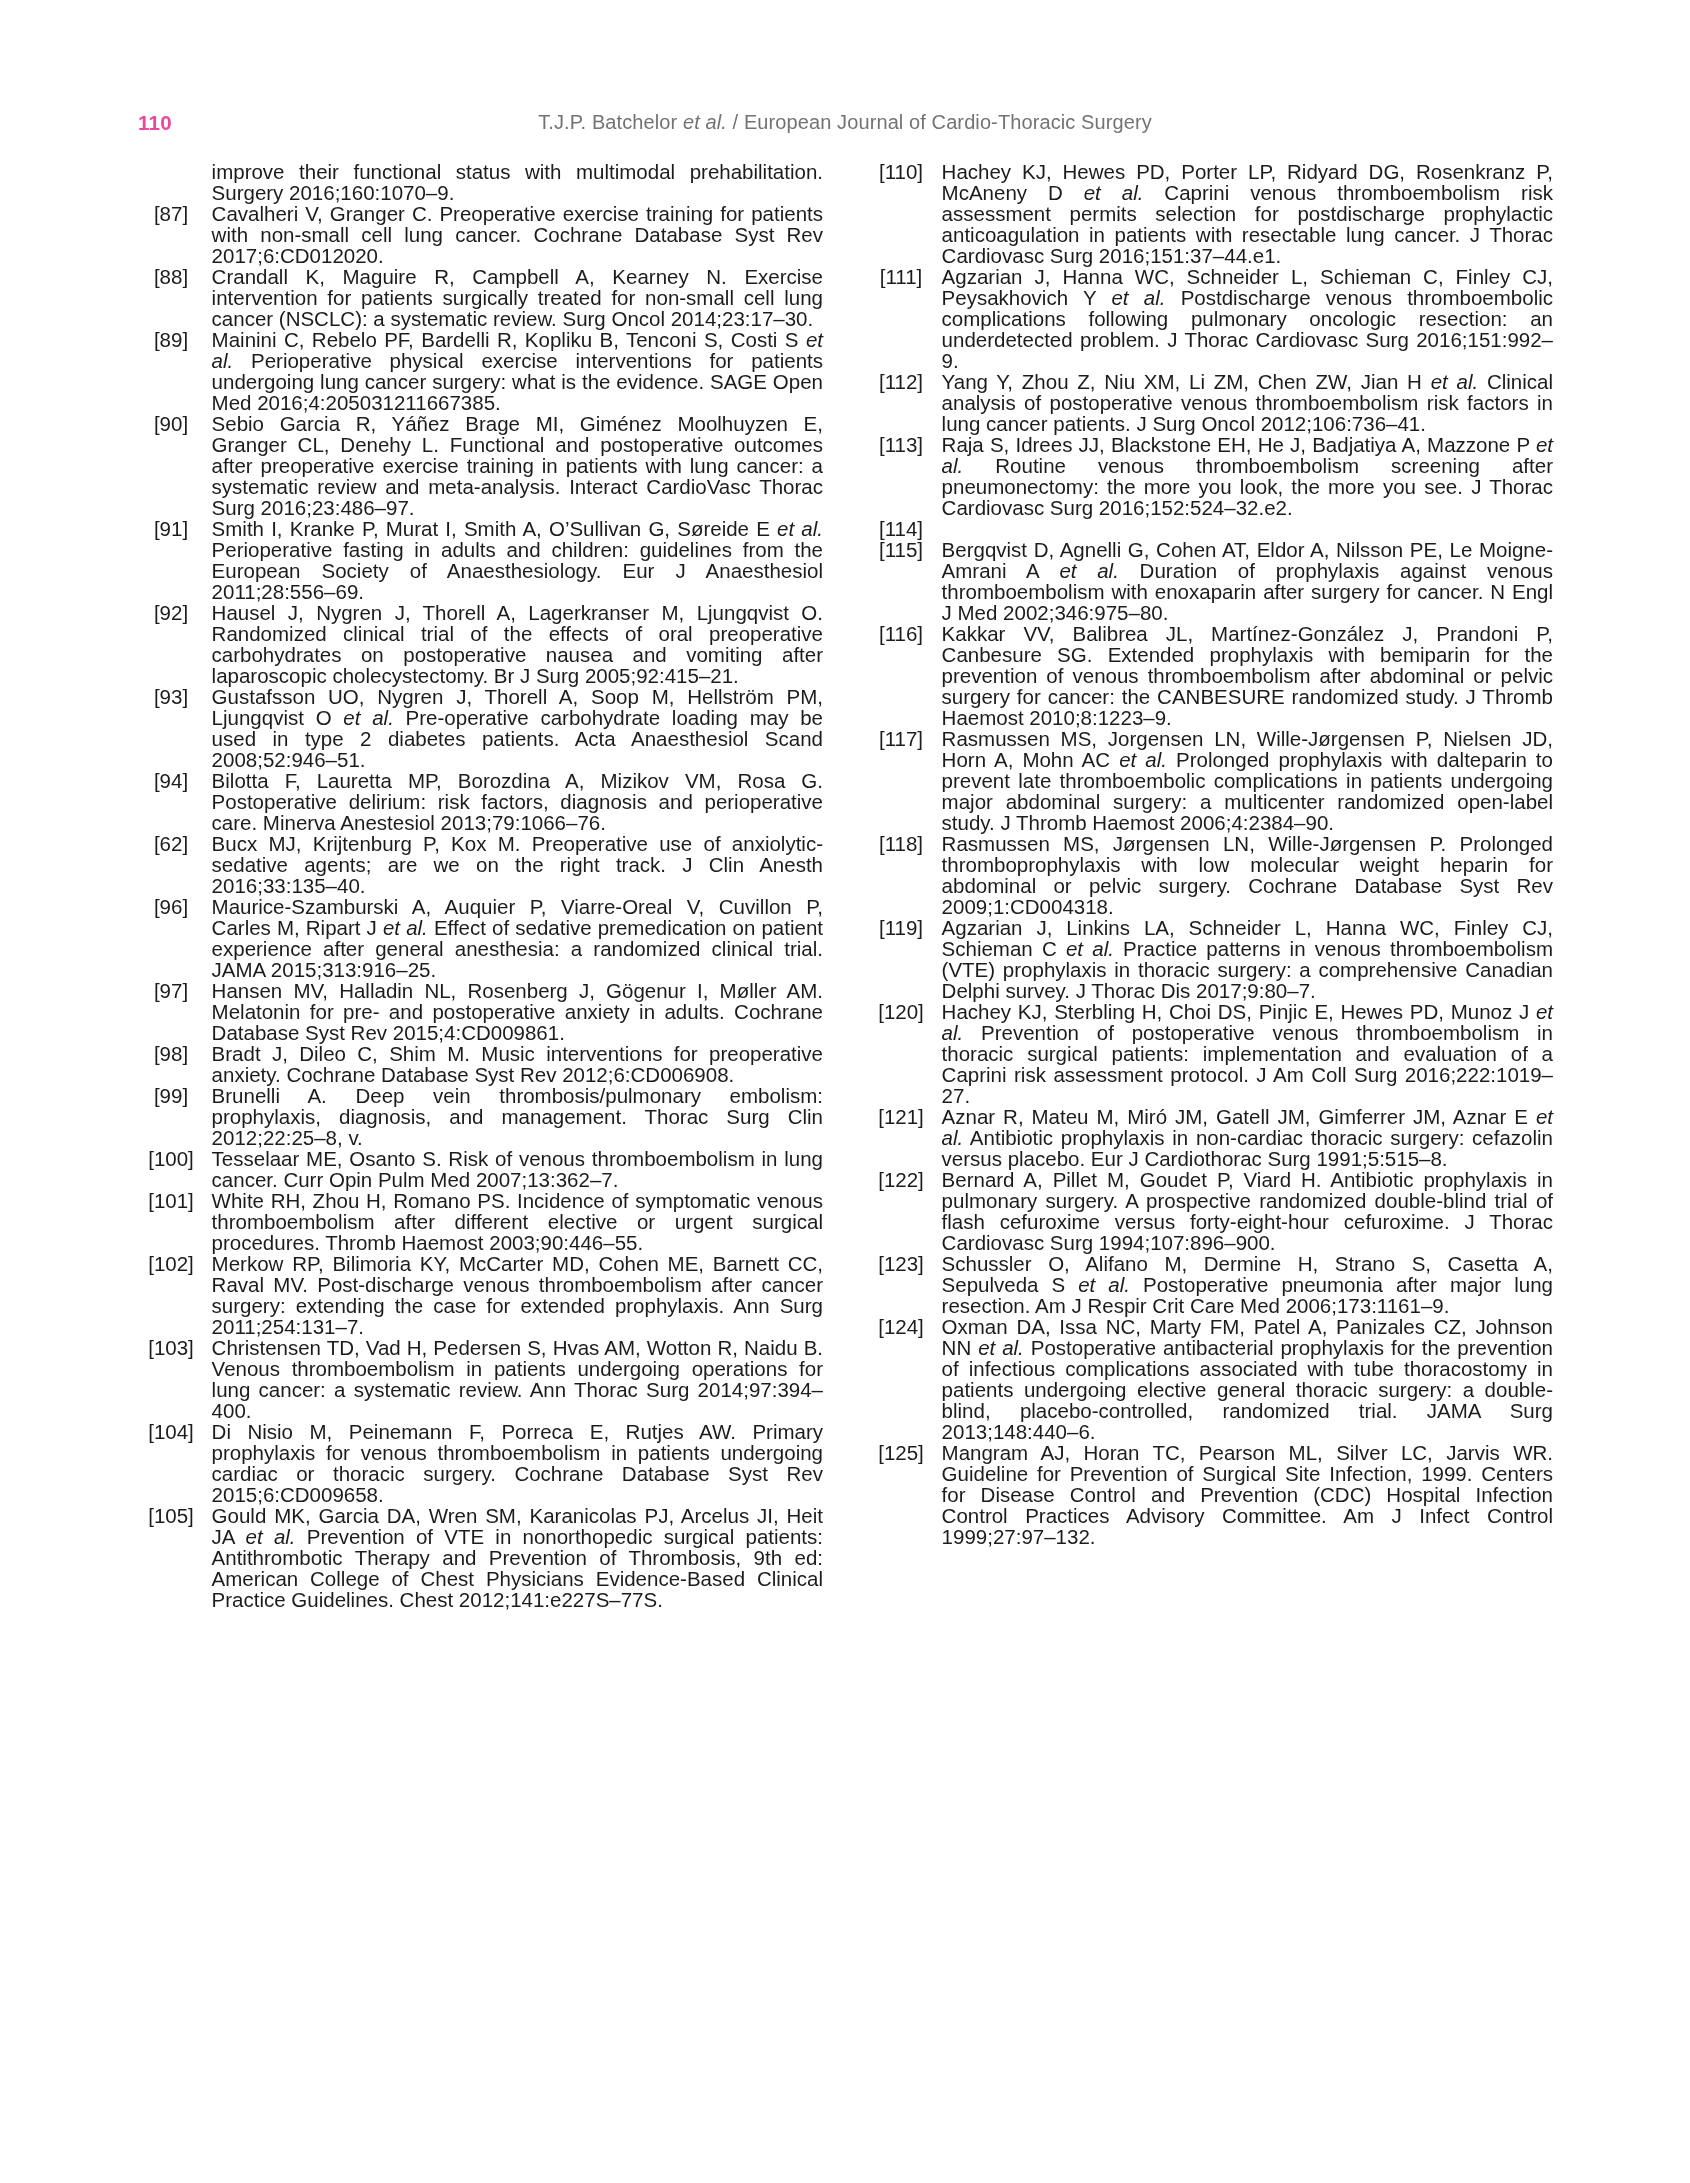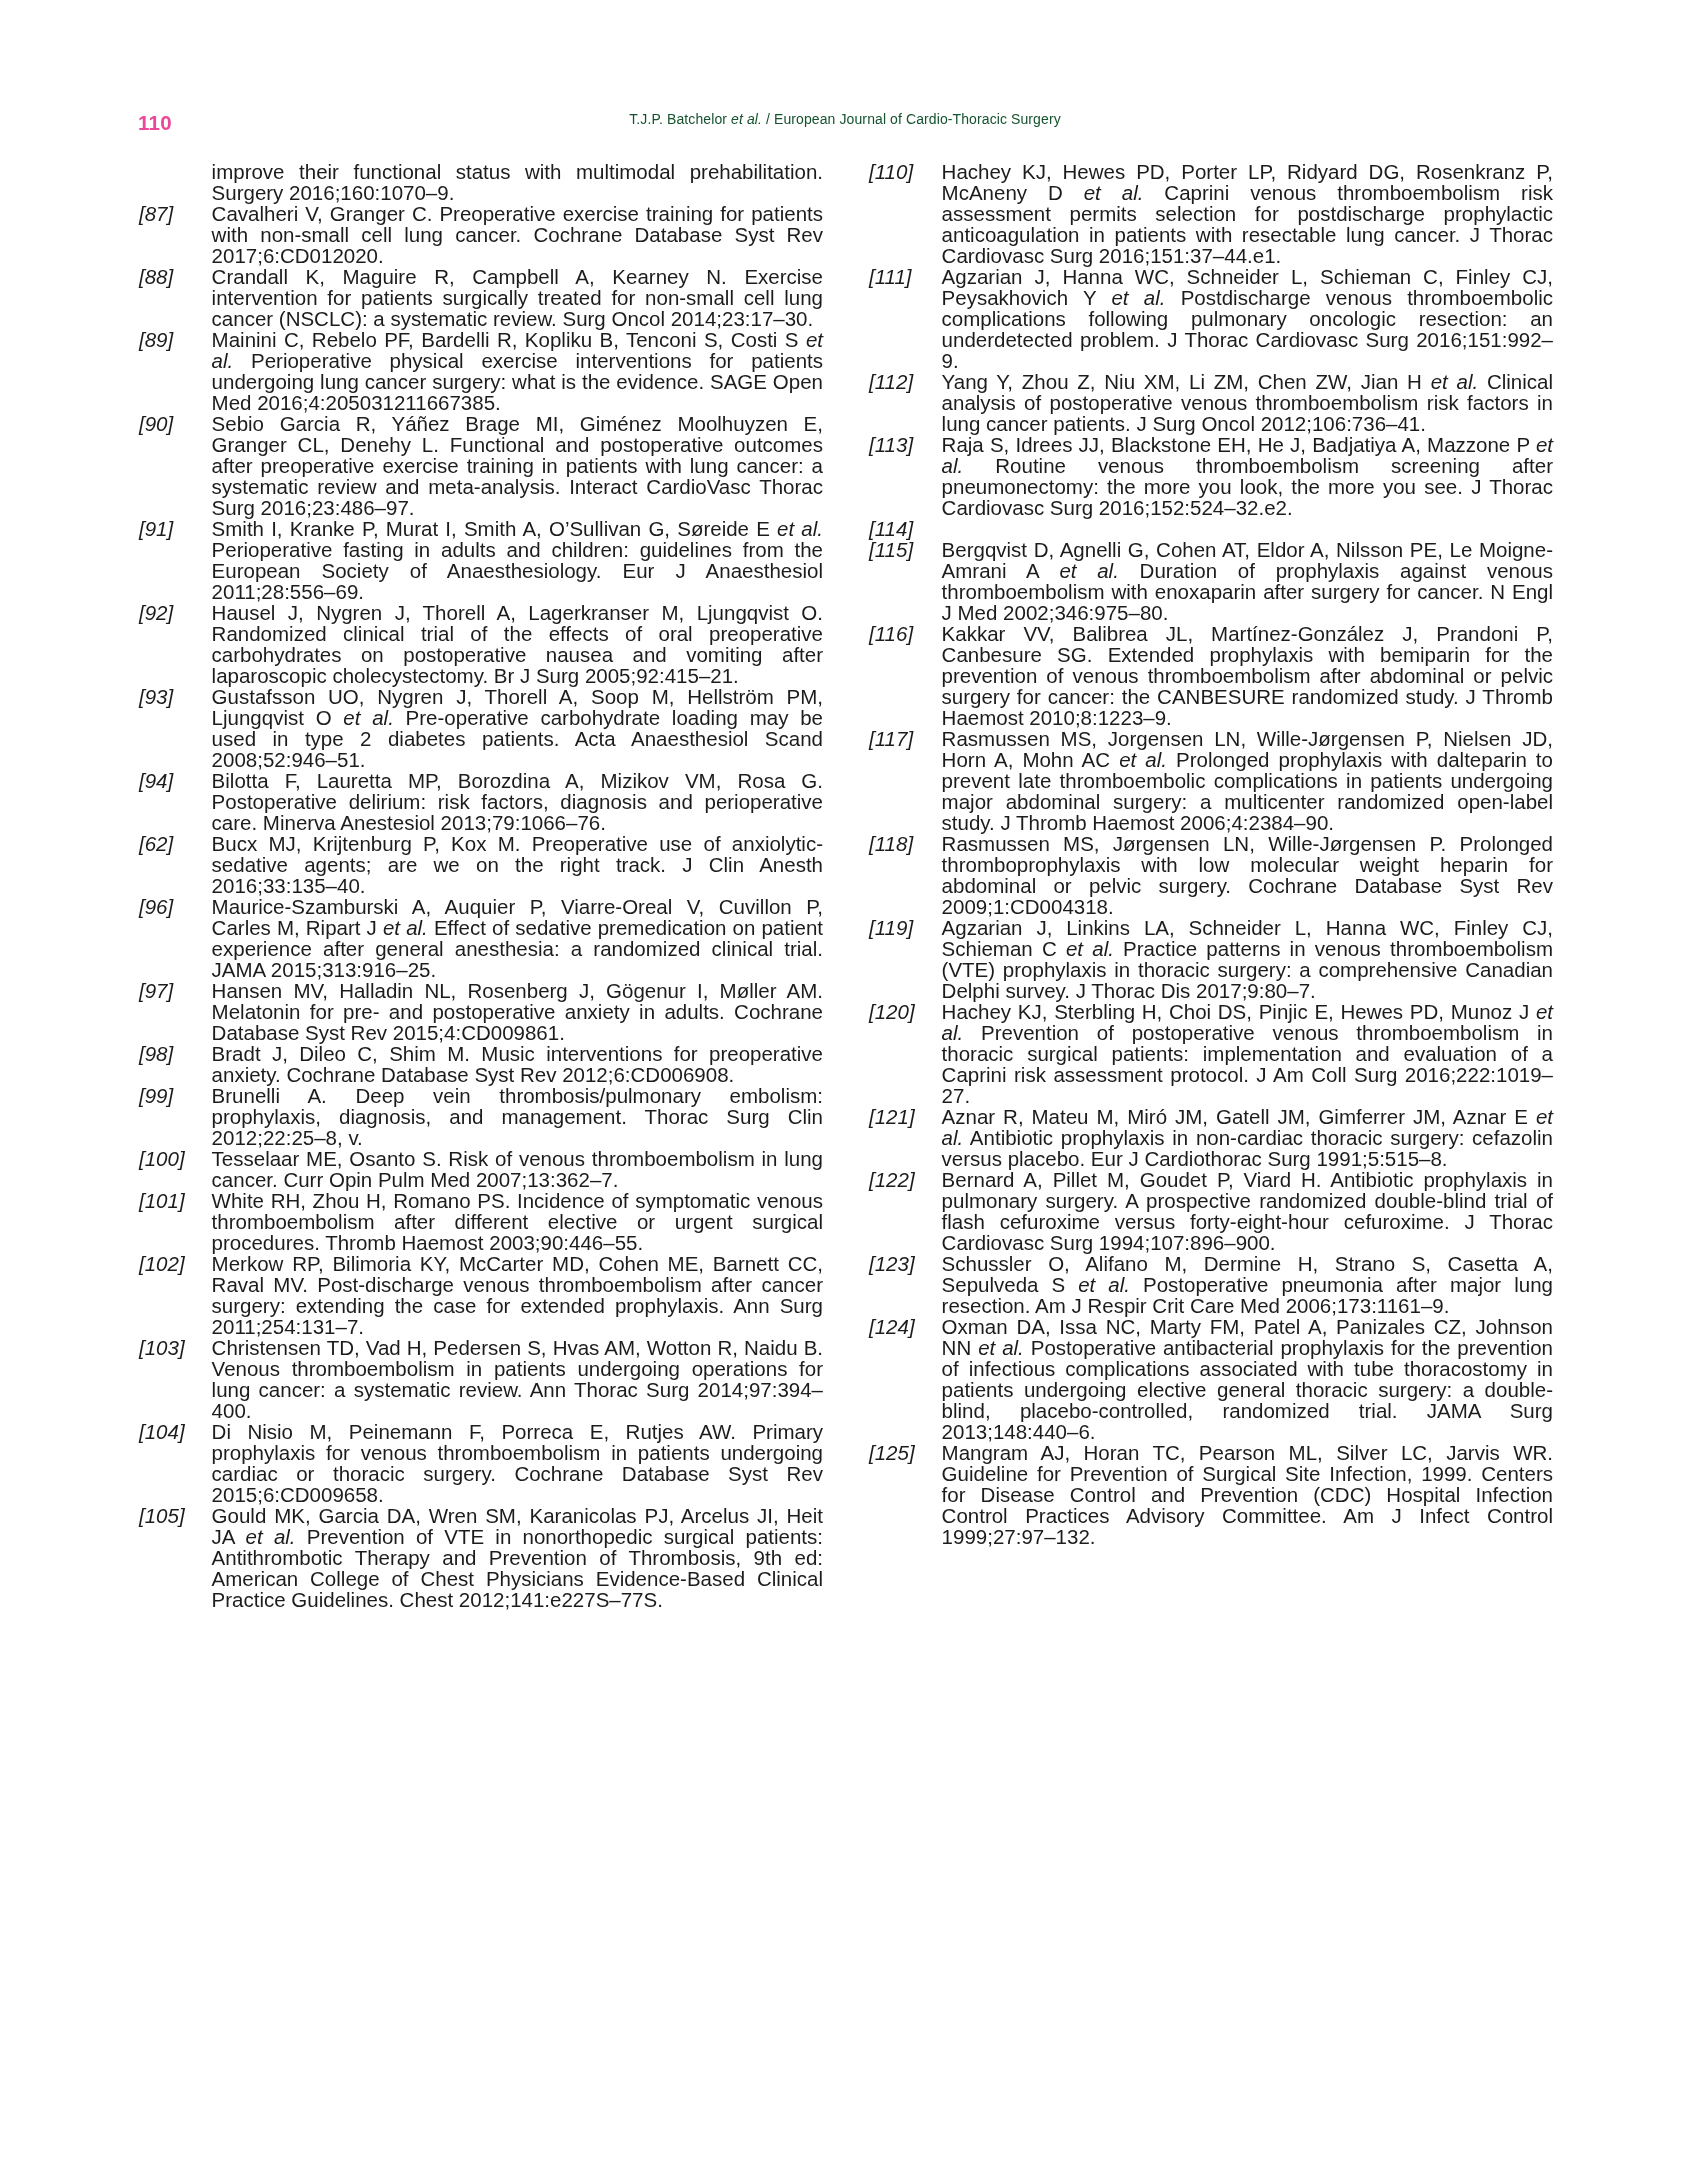--- a/index.html
+++ b/index.html
@@ -26,22 +26,22 @@
     position: absolute;
     left: 138px;
     top: 0;
     font-size: 20.5px;
     font-weight: bold;
     letter-spacing: 0.3px;
     color: #ec4899;
   }
   .running-title {
     text-align: center;
-    font-size: 14px;
-    color: #14532d;
+    font-size: 20px;
+    color: #737373;
     letter-spacing: 0.1px;
   }
   .columns {
     position: absolute;
     top: 161px;
     left: 139px;
     width: 1415px;
     display: flex;
     gap: 46px;
   }
@@ -49,24 +49,23 @@
     width: 684px;
     flex: 0 0 684px;
   }
   .ref {
     display: flex;
     font-size: 20.5px;
     line-height: 21px;
   }
   .ref-num {
     flex: 0 0 64px;
-    text-align: left;
+    text-align: center;
     padding-right: 8.6px;
     white-space: nowrap;
-    font-style: italic;
   }
   .ref-text {
     flex: 1 1 auto;
     text-align: justify;
     hyphens: auto;
     -webkit-hyphens: auto;
     word-break: normal;
   }
   .ref-text i, .running-title i {
     font-style: italic;

